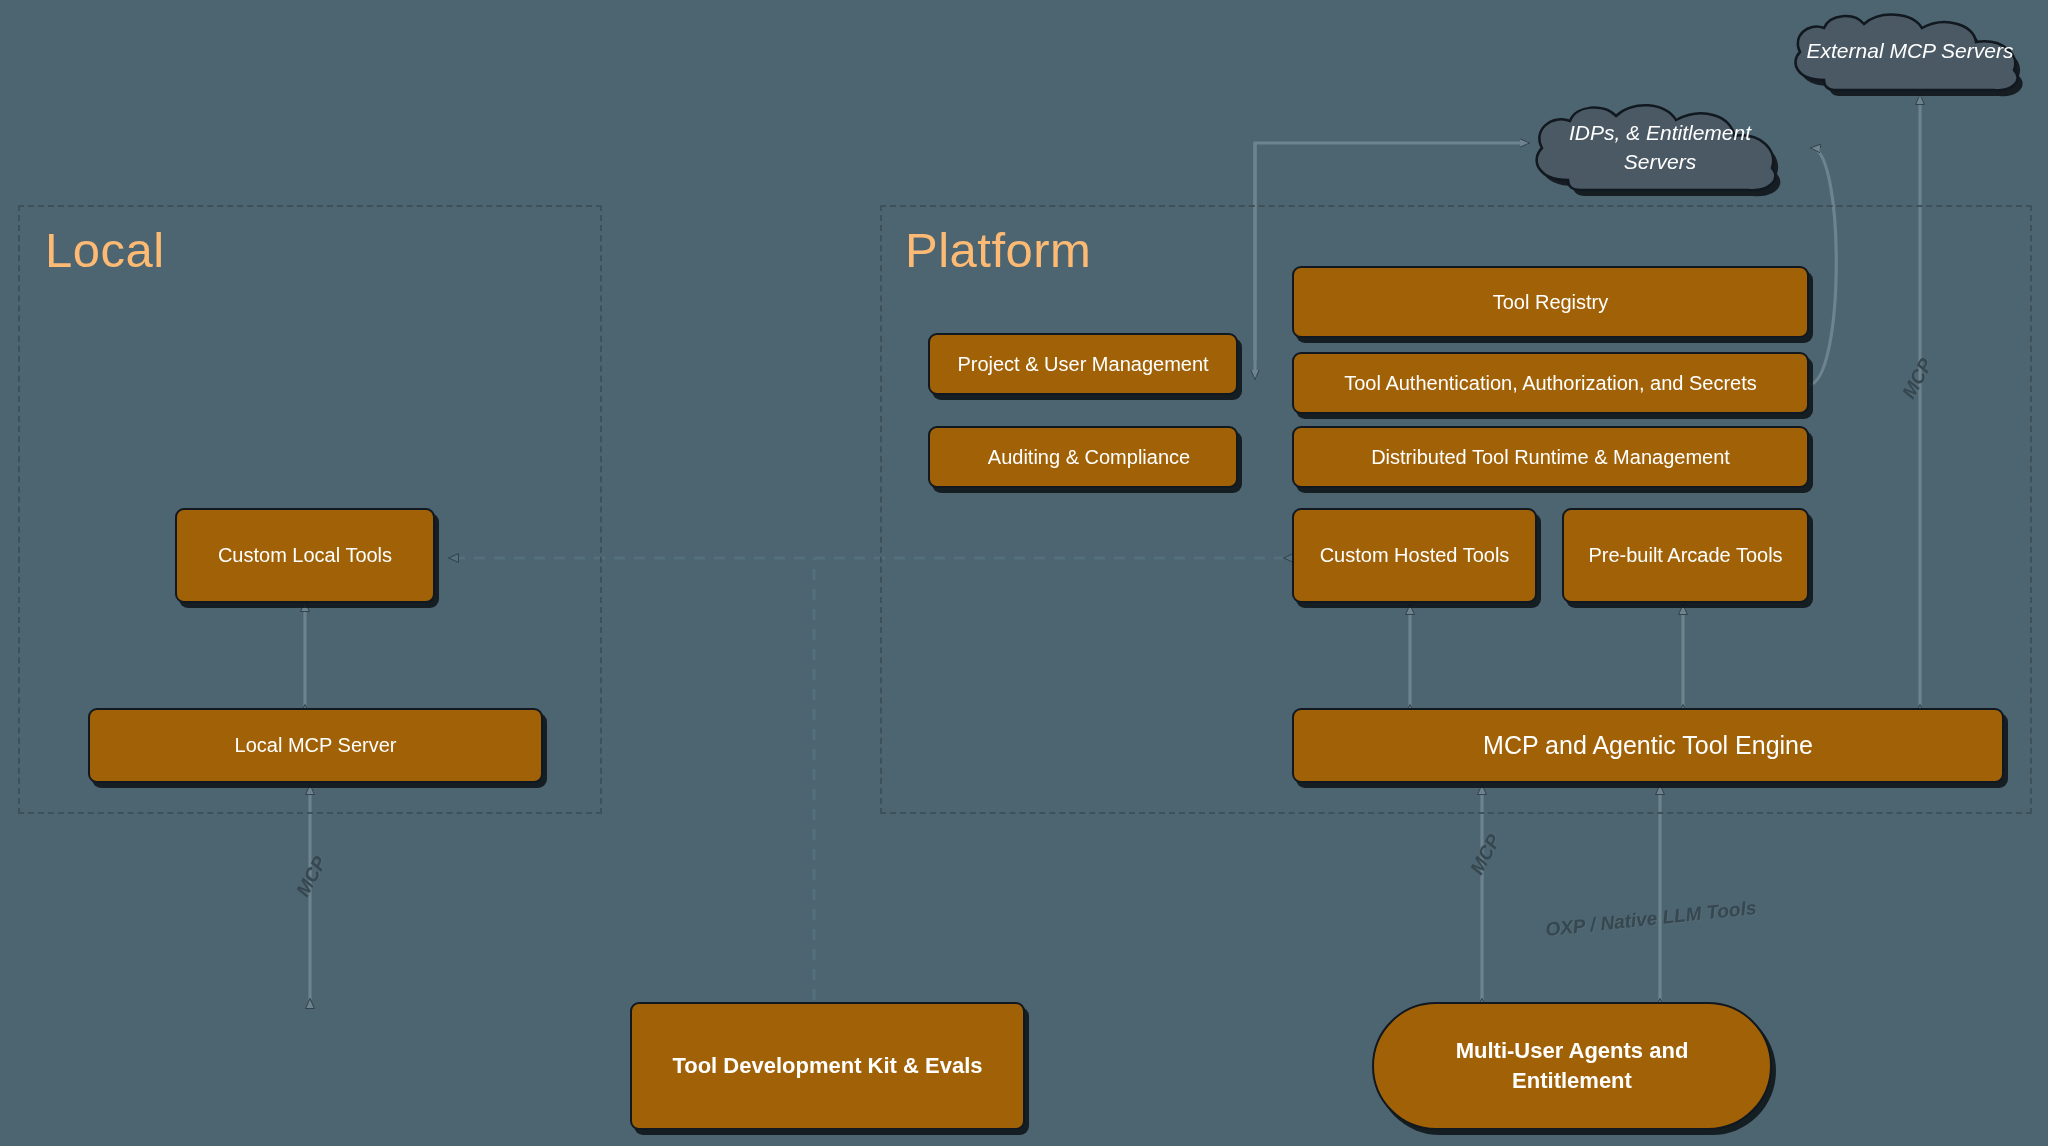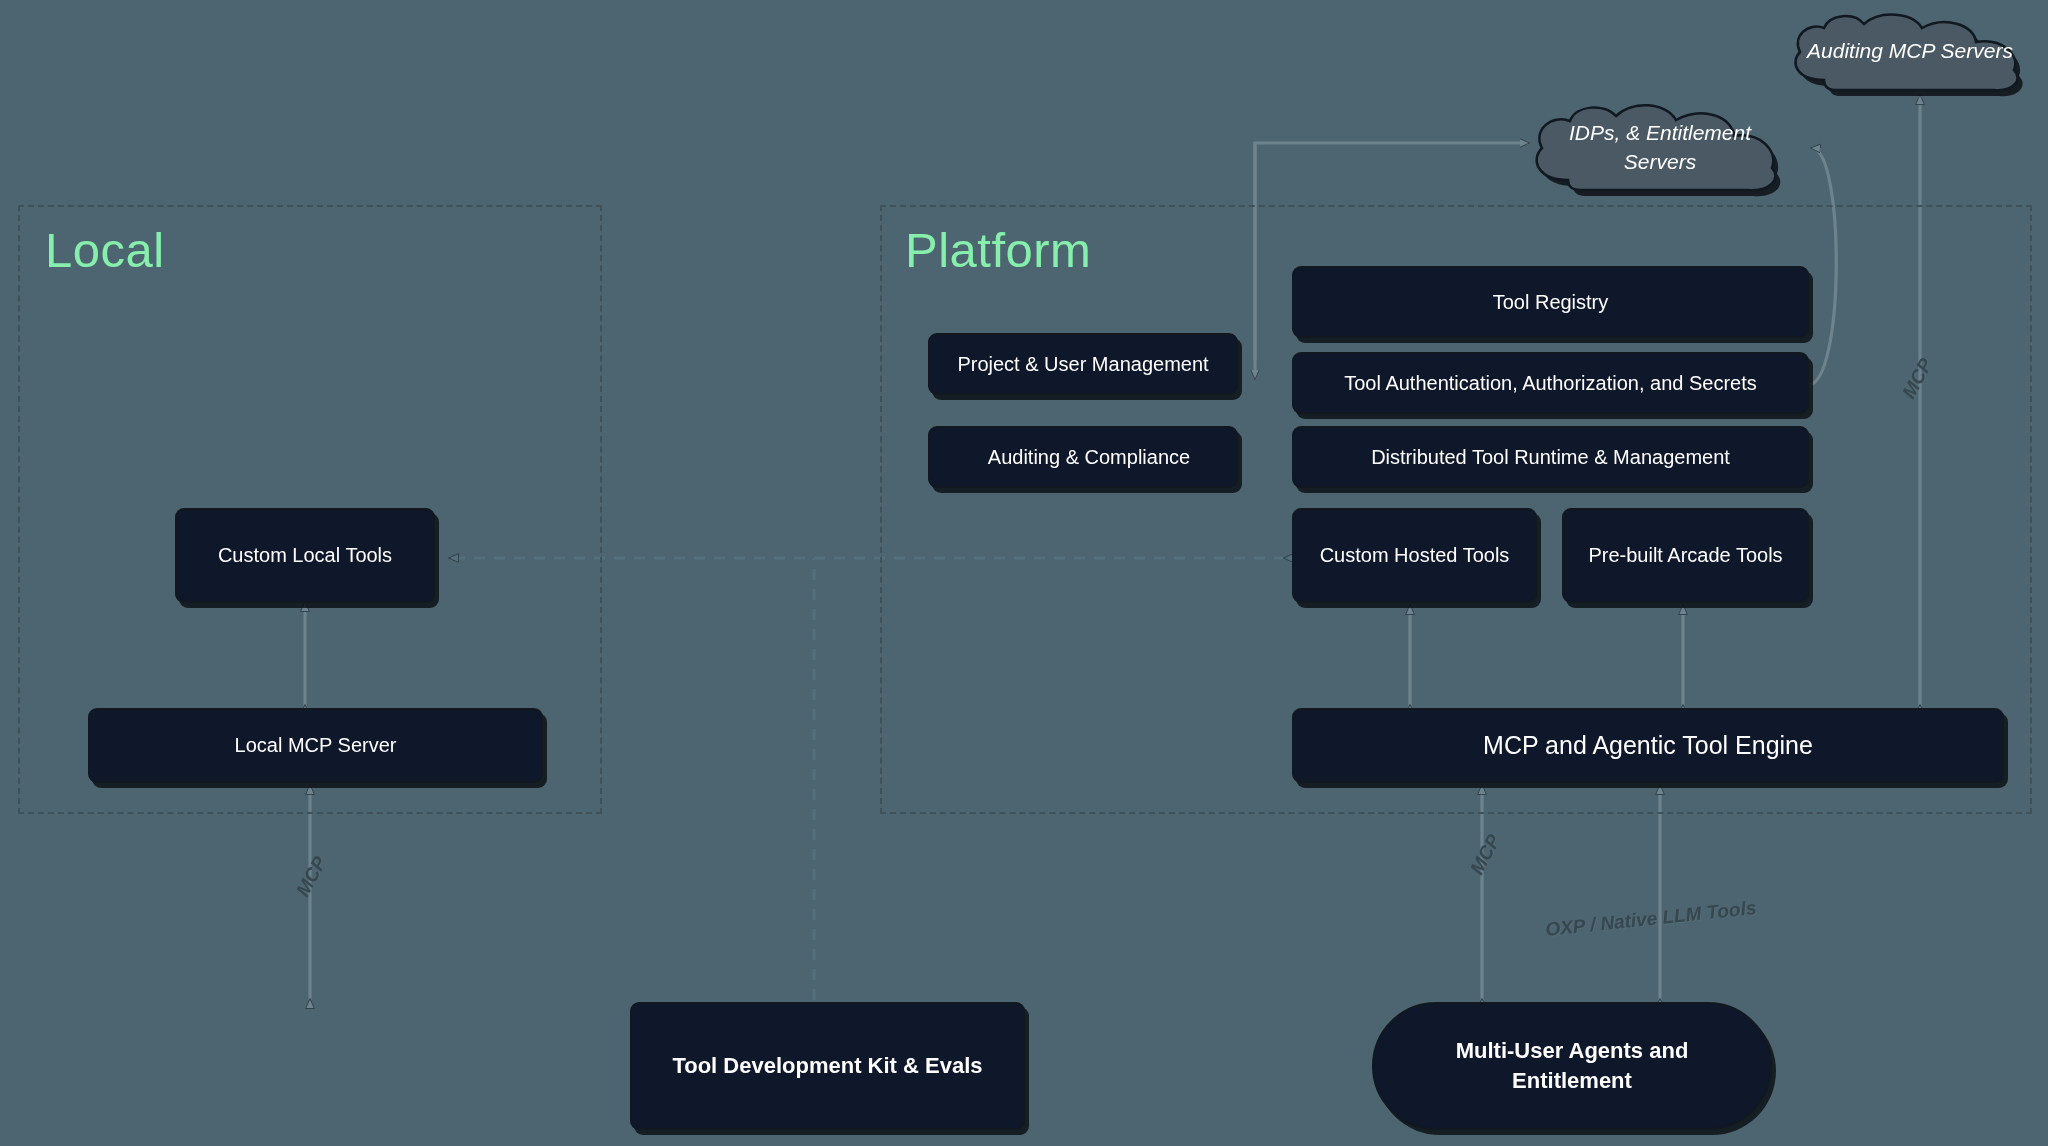--- a/index.html
+++ b/index.html
@@ -14,31 +14,31 @@
 
   
   .cluster{
     position:absolute;
     border:2.5px dashed #3e5058;
     border-radius:2px;
     background:transparent;
   }
   .cluster-title{
     position:absolute;
-    color:#86efac;
+    color:#fdba74;
     font-size:49px;
     font-weight:400;
     letter-spacing:.5px;
     white-space:nowrap;
   }
 
   
   .node{
     position:absolute;
-    background:#0f172a;
+    background:#a16207;
     border:2.5px solid #111820;
     border-radius:9px;
     box-shadow:4px 5px 0 rgba(8,12,16,.80);
     display:flex;align-items:center;justify-content:center;
     text-align:center;
     color:#ffffff;
     font-size:20px;
     line-height:1.35;
     box-sizing:border-box;
     padding:4px 12px;
@@ -131,21 +131,21 @@
     <svg viewBox="0 0 260 92" preserveAspectRatio="none">
       <g transform="translate(4,5)">
         <path d="M40,70 C12,70 6,52 16,42 C8,26 24,12 40,18 C46,4 70,2 80,14
                  C96,0 128,2 138,18 C160,6 190,14 192,32 C218,28 236,44 230,60
                  C240,70 228,82 210,80 L50,80 C44,80 40,76 40,70 Z" fill="rgba(10,14,18,.82)" transform="translate(5,6)"></path>
         <path d="M40,70 C12,70 6,52 16,42 C8,26 24,12 40,18 C46,4 70,2 80,14
                  C96,0 128,2 138,18 C160,6 190,14 192,32 C218,28 236,44 230,60
                  C240,70 228,82 210,80 L50,80 C44,80 40,76 40,70 Z" fill="#4a5964" stroke="#111820" stroke-width="2.5"></path>
       </g>
     </svg>
-    <span class="cloud-label">Auditing MCP Servers</span>
+    <span class="cloud-label">External MCP Servers</span>
   </div>
 
   <div class="cloud" style="left:1520px;top:95px;width:280px;height:105px;">
     <svg viewBox="0 0 280 105" preserveAspectRatio="none">
       <g transform="translate(4,5)">
         <path d="M44,80 C14,80 6,60 18,48 C8,30 28,14 46,21 C52,5 80,3 92,16
                  C108,0 142,2 152,20 C178,6 208,16 210,36 C236,32 254,50 248,68
                  C258,80 244,92 224,90 L56,90 C48,90 44,86 44,80 Z" fill="rgba(10,14,18,.82)" transform="translate(5,6)"></path>
         <path d="M44,80 C14,80 6,60 18,48 C8,30 28,14 46,21 C52,5 80,3 92,16
                  C108,0 142,2 152,20 C178,6 208,16 210,36 C236,32 254,50 248,68

